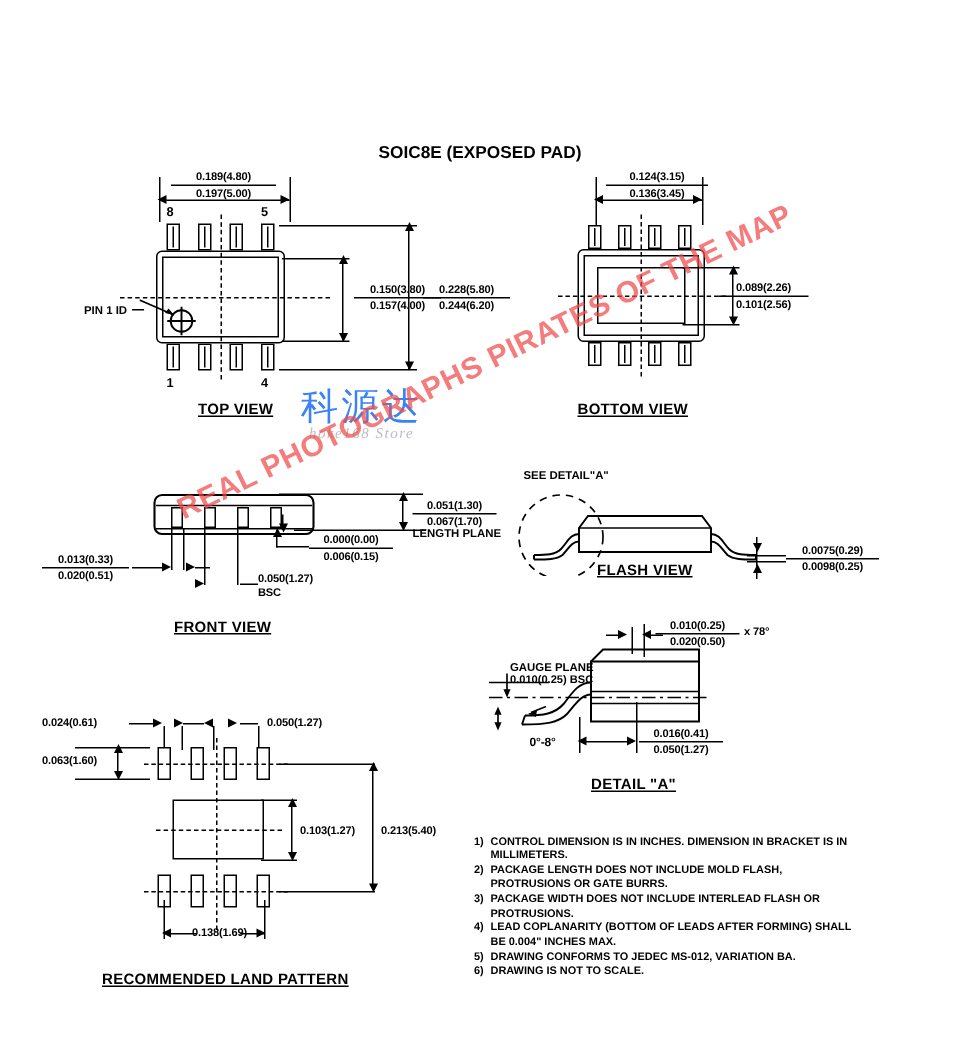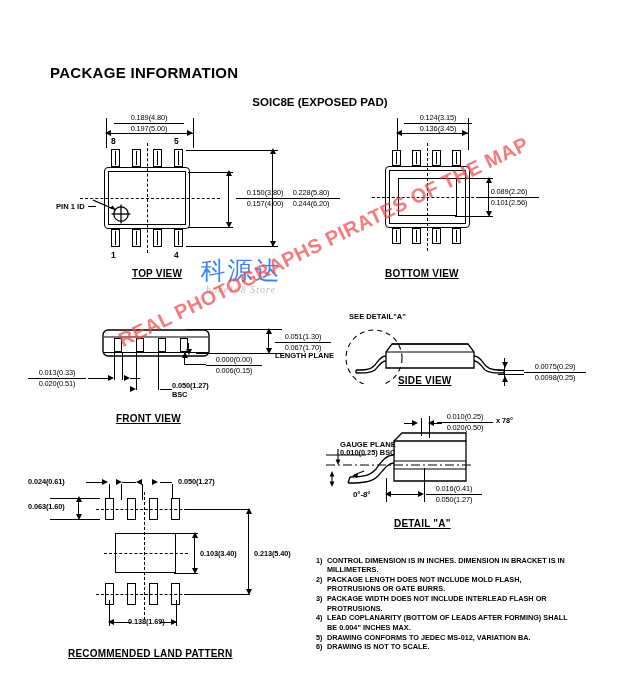--- a/index.html
+++ b/index.html
@@ -102,21 +102,21 @@
     position: absolute;
     font-size: 7.4px;
     font-weight: bold;
     white-space: nowrap;
     line-height: 1.12;
     letter-spacing: -0.1px;
   }
   .dim-stack {
     position: absolute;
     font-size: 7.4px;
-    font-weight: normal;
+    font-weight: bold;
     white-space: nowrap;
     line-height: 1.18;
     letter-spacing: -0.1px;
     text-align: center;
   }
   .dim-stack .top { display:block; }
   .dim-stack .rule { display:block; height:1px; background:#000; margin:0.5px 0; }
   .dim-stack .bot { display:block; }
 
   .pin-num {
@@ -205,21 +205,20 @@
     user-select: none;
     letter-spacing: 0.5px;
   }
 </style>
 </head>
 <body>
 
 <div class="page">
 
 
-  <div id="page-title">PACKAGE INFORMATION</div>
   <div id="package-name">SOIC8E (EXPOSED PAD)</div>
 
   <div>
 
     <div class="dim-stack" style="left:114px; top:114px; width:70px;">
       <span class="top">0.189(4.80)</span>
       <span class="rule"></span>
       <span class="bot">0.197(5.00)</span>
     </div>
     <div class="ln hln" style="left:107px; top:133px; width:86px;"></div>
@@ -429,21 +428,21 @@
     <div class="ln hln" style="left:498px; top:374px; width:26px;"></div>
     <div class="ln vln" style="left:504px; top:358px; height:28px;"></div>
     <div class="ar ar-d" style="left:502px; top:362px;"></div>
     <div class="ar ar-u" style="left:502px; top:376px;"></div>
     <div class="dim-stack" style="left:524px; top:363px; width:62px;">
       <span class="top">0.0075(0.29)</span>
       <span class="rule"></span>
       <span class="bot">0.0098(0.25)</span>
     </div>
 
-    <div class="view-label" style="left:398px; top:375px;">SIDE VIEW</div>
+    <div class="view-label" style="left:398px; top:375px;">FLASH VIEW</div>
   </div>
 
   <div>
 
     <div class="dim-stack" style="left:437px; top:413px; width:56px;">
       <span class="top">0.010(0.25)</span>
       <span class="rule"></span>
       <span class="bot">0.020(0.50)</span>
     </div>
     <div class="dim-txt" style="left:496px; top:417px;">x 78°</div>
@@ -536,21 +535,21 @@
     <div class="pad" style="left:171px; top:583px; width:9px; height:22px;"></div>
     <div class="cl-h" style="left:96px; top:594px; width:96px;"></div>
 
     <div class="cl-v" style="left:144px; top:492px; height:128px;"></div>
 
     <div class="ln hln" style="left:174px; top:533px; width:24px;"></div>
     <div class="ln hln" style="left:174px; top:573px; width:24px;"></div>
     <div class="ln vln" style="left:194px; top:535px; height:36px;"></div>
     <div class="ar ar-u" style="left:192px; top:532px;"></div>
     <div class="ar ar-d" style="left:192px; top:568px;"></div>
-    <div class="dim-txt" style="left:200px; top:550px;">0.103(3.40)</div>
+    <div class="dim-txt" style="left:200px; top:550px;">0.103(1.27)</div>
 
     <div class="ln hln" style="left:186px; top:509px; width:64px;"></div>
     <div class="ln hln" style="left:186px; top:594px; width:64px;"></div>
     <div class="ln vln" style="left:248px; top:511px; height:81px;"></div>
     <div class="ar ar-u" style="left:246px; top:508px;"></div>
     <div class="ar ar-d" style="left:246px; top:589px;"></div>
     <div class="dim-txt" style="left:254px; top:550px;">0.213(5.40)</div>
 
     <div class="ln vln" style="left:109px; top:600px; height:26px;"></div>
     <div class="ln vln" style="left:176px; top:600px; height:26px;"></div>

